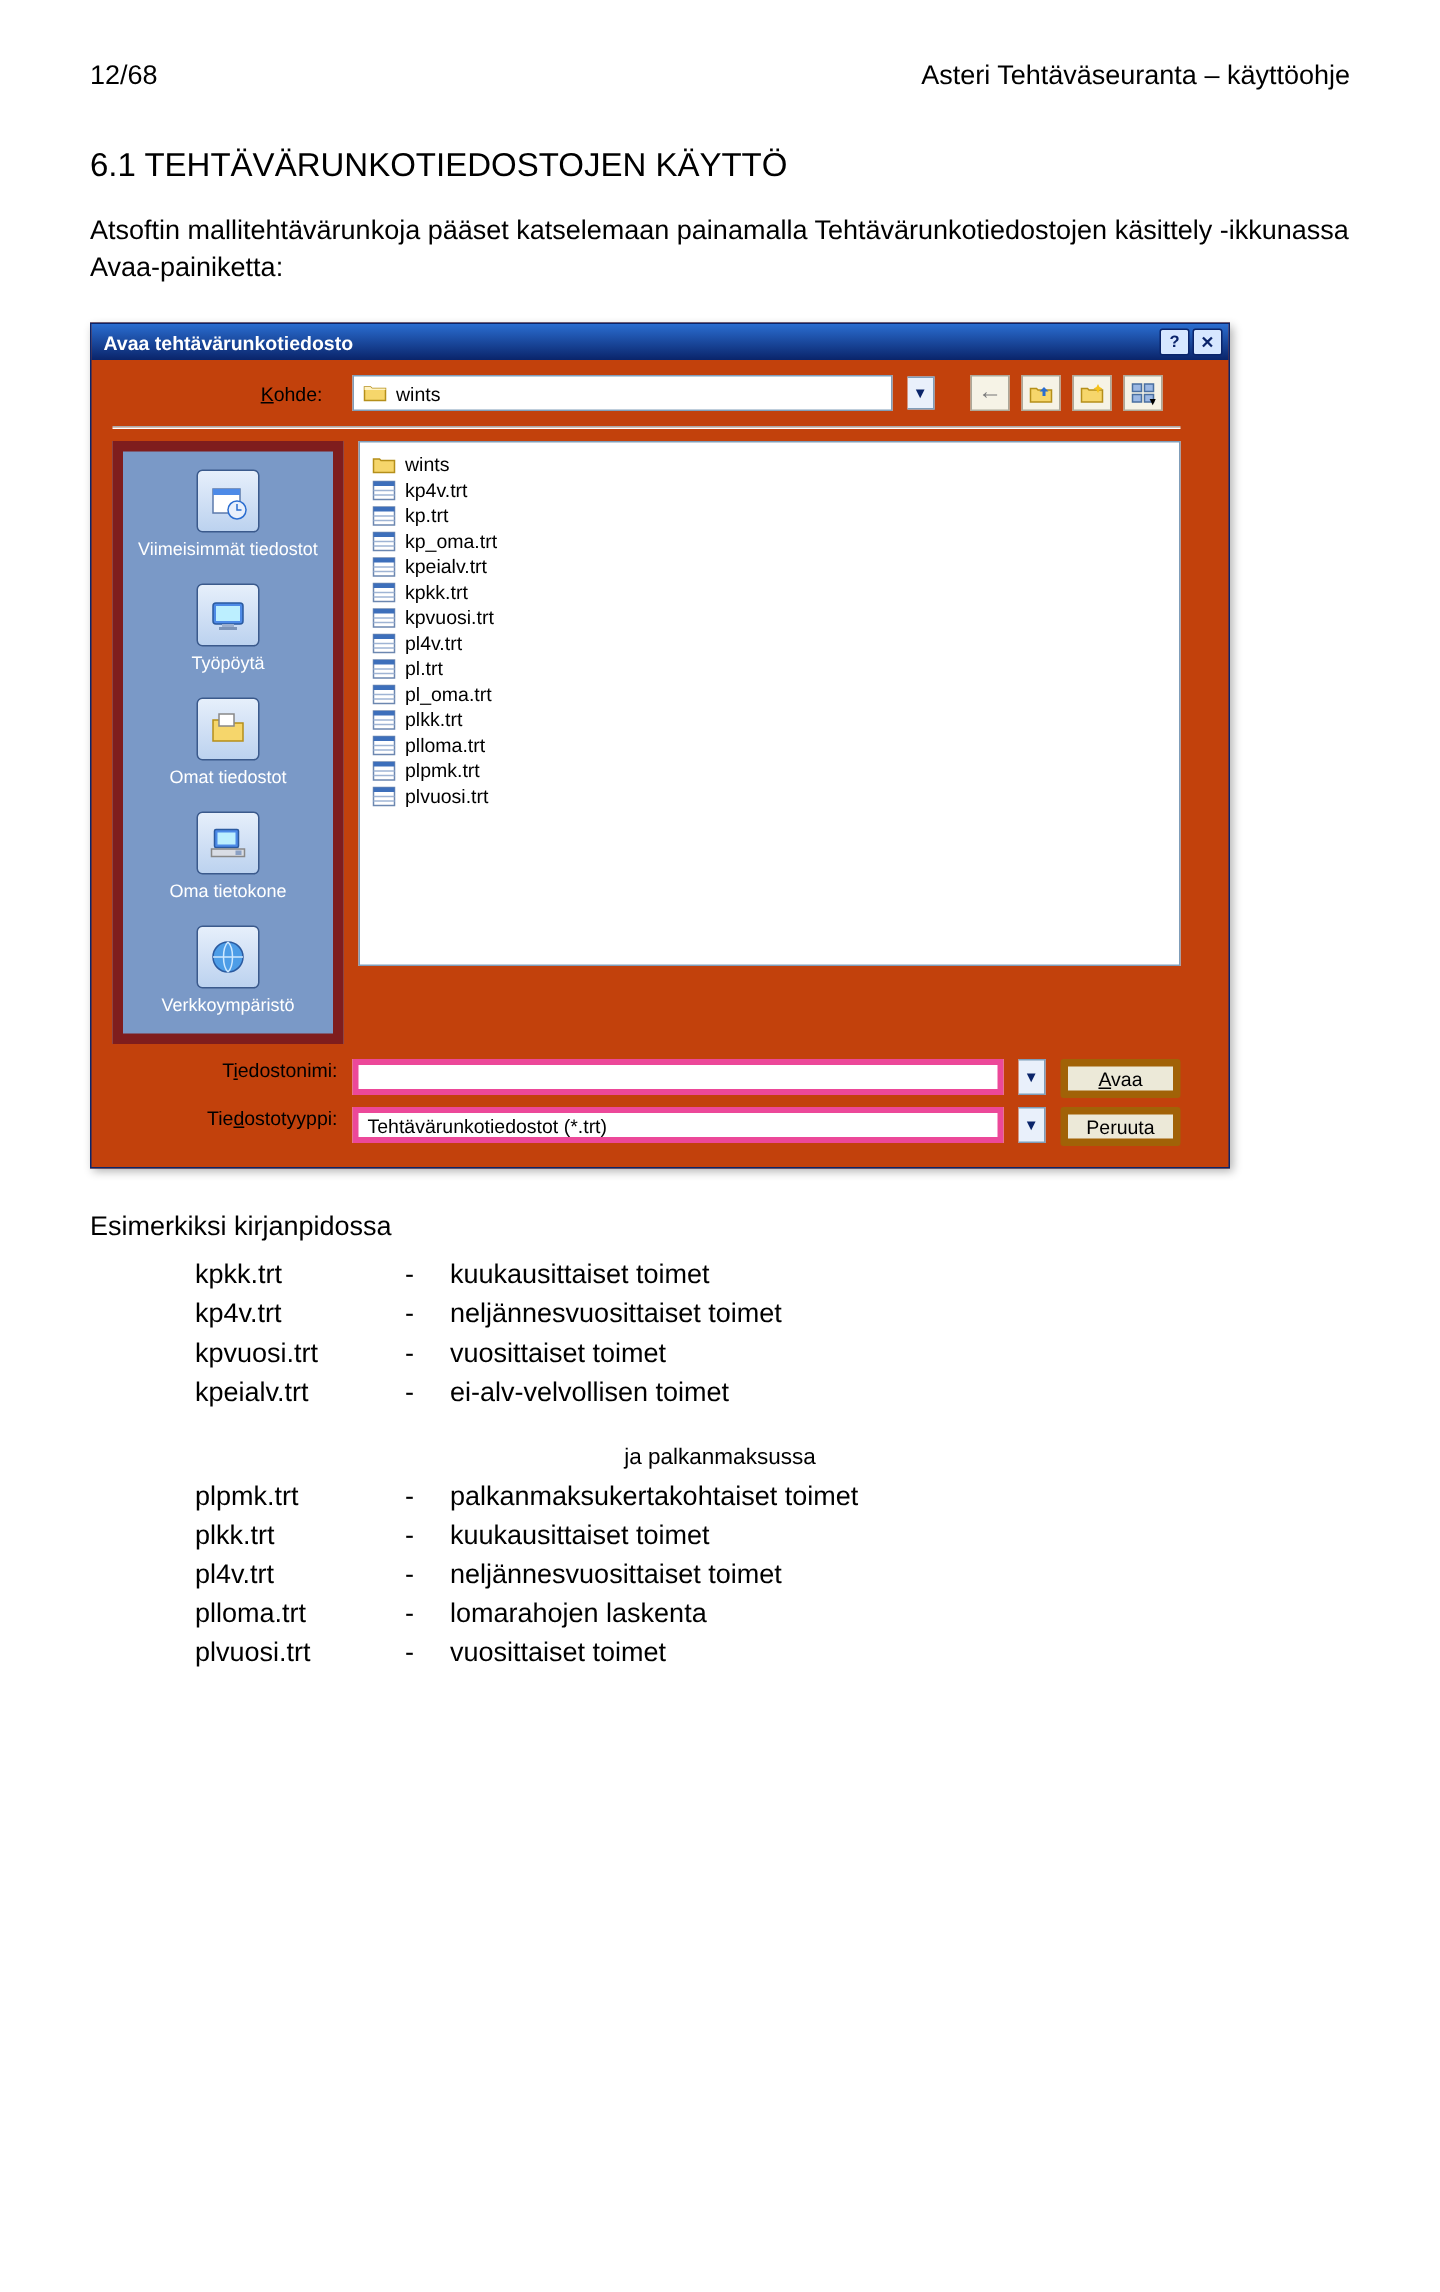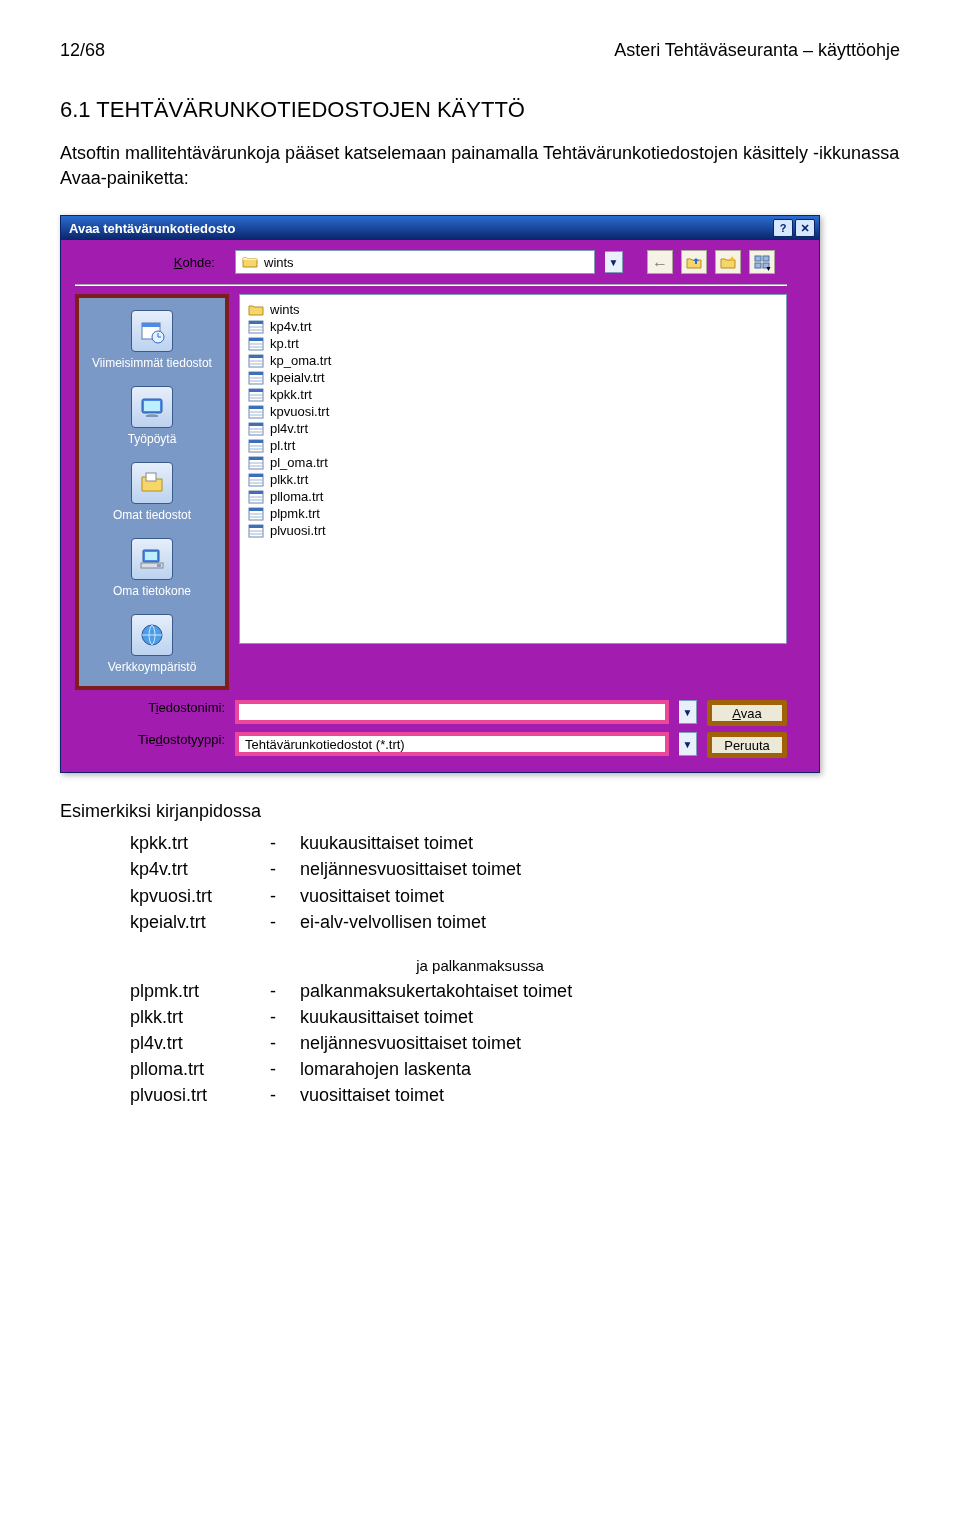--- a/index.html
+++ b/index.html
@@ -25,21 +25,21 @@
   .body-text {
     font-size: 18px;
     line-height: 1.4;
     margin-bottom: 24px;
   }
 
   
   .dialog-outer {
     display: inline-block;
     padding: 0;
-    background: #a21caf;
+    background: #c2410c;
     border: 1px solid #0a246a;
     box-shadow: 2px 2px 6px rgba(0,0,0,0.3);
     width: 760px;
     margin-bottom: 28px;
   }
   .titlebar {
     display: flex;
     align-items: center;
     justify-content: space-between;
     background: linear-gradient(#2a6dd0, #0a246a);
@@ -90,21 +90,21 @@
   .tb-icon.yellow svg { width: 16px; height: 14px; }
   .tb-icon.spark svg { width: 16px; height: 14px; }
   .tb-icon.grid svg { width: 16px; height: 14px; }
 
   .hr-line { border: none; border-top: 2px groove #fff; margin: 6px 0 8px 0; }
 
   .browser-row { display: flex; gap: 10px; }
   .places-bar {
     width: 154px;
     background: #7a99c7;
-    border: 4px solid #7f1d1d;
+    border: 7px solid #7f1d1d;
     padding: 6px 4px;
     display: flex; flex-direction: column; gap: 4px;
   }
   .place {
     display: flex; flex-direction: column; align-items: center;
     padding: 6px 2px; color: #fff; font-size: 12px; text-align: center;
     cursor: pointer;
   }
   .place .picon {
     width: 42px; height: 42px;

